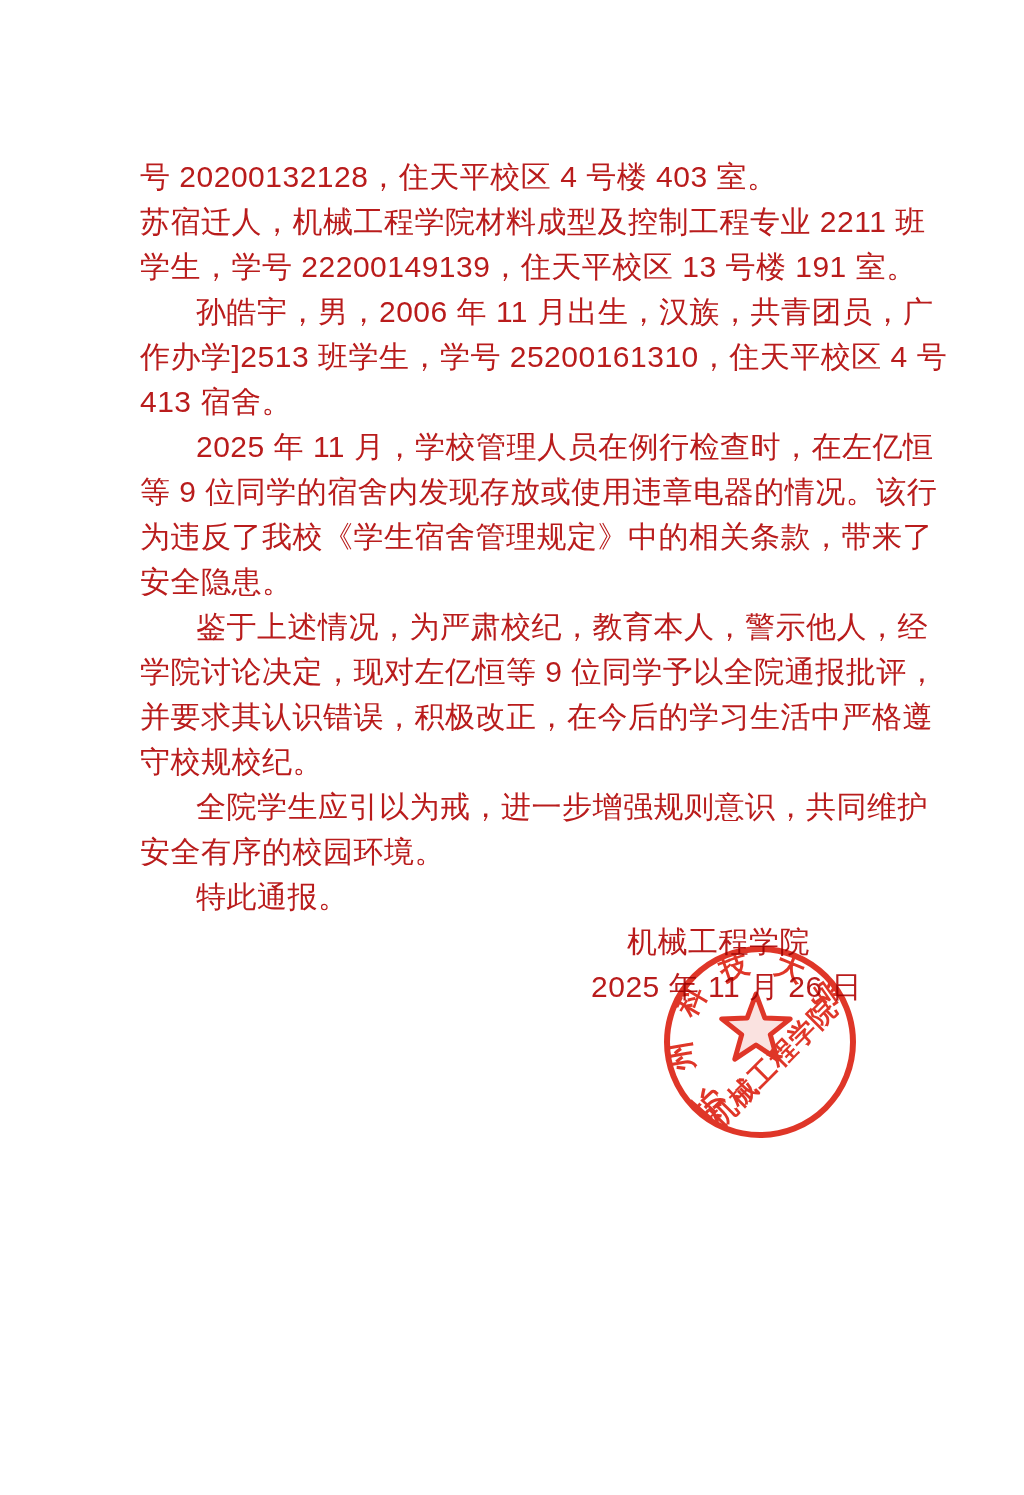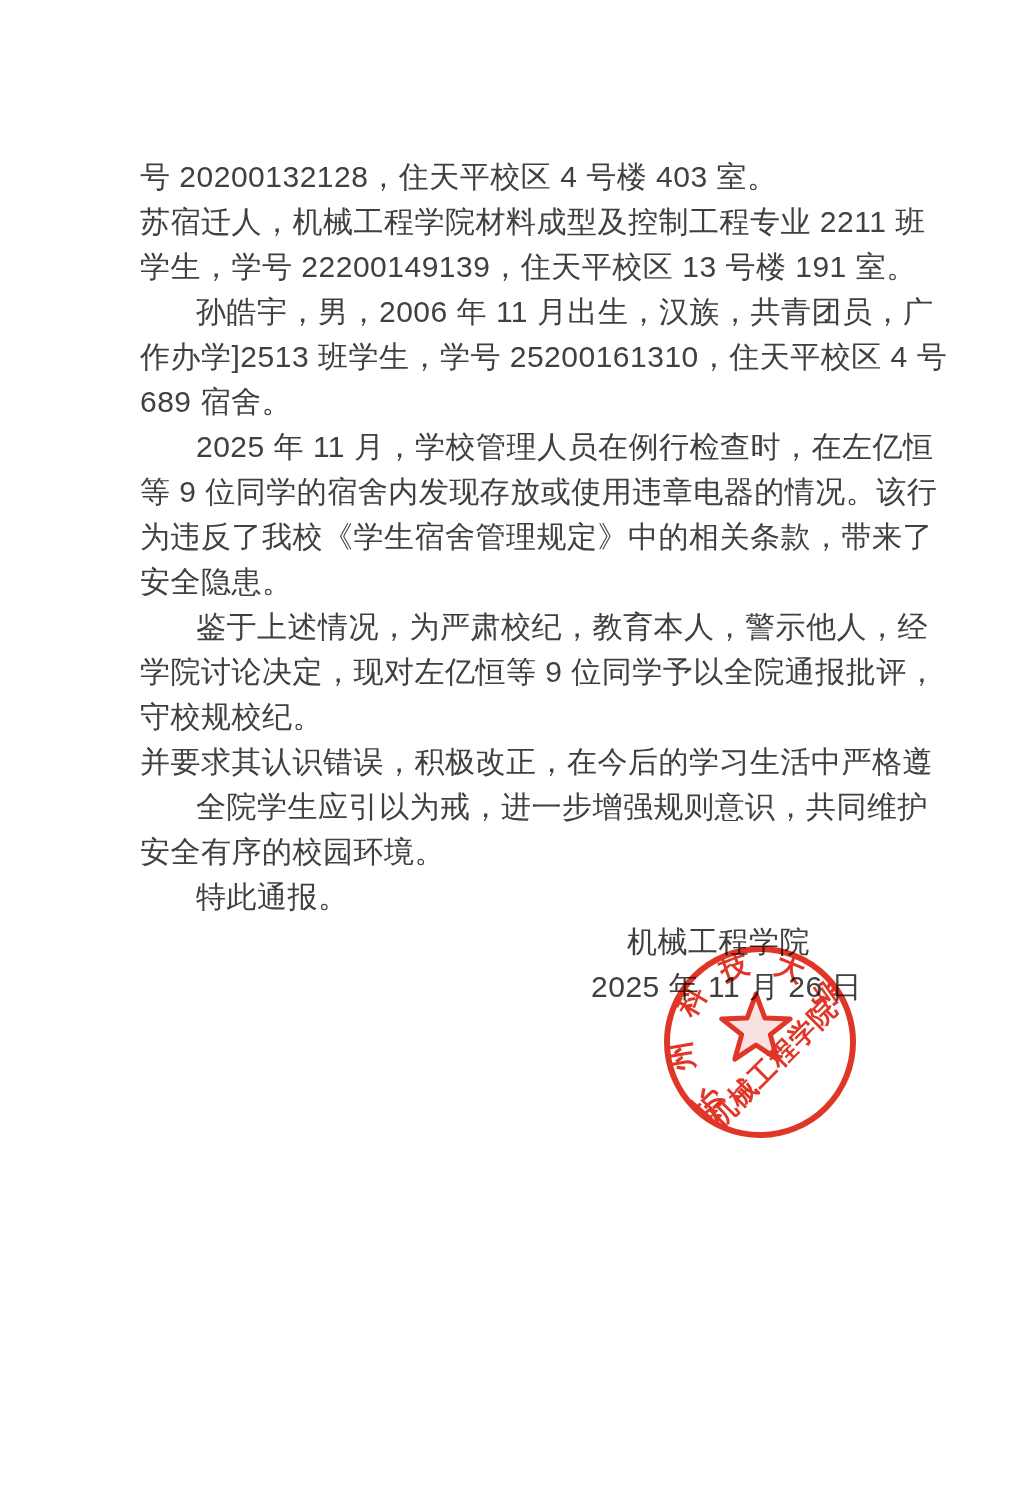--- a/index.html
+++ b/index.html
@@ -3,21 +3,21 @@
 <meta charset="utf-8">
 <style>
   html, body { margin: 0; padding: 0; background: #ffffff; }
   .page {
     position: relative;
     width: 1024px;
     height: 1495px;
     background: #ffffff;
     overflow: hidden;
     font-family: "Liberation Sans", "DejaVu Sans", sans-serif;
-    color: #404040;
+    color: #b91c1c;
   }
   .doc-body {
     position: absolute;
     left: 140px;
     top: 154px;
     width: 722px;
     font-size: 30px;
     line-height: 45px;
     letter-spacing: 0.5px;
   }
@@ -54,29 +54,29 @@
 
 <div class="page">
 
   <div class="doc-body">
     <div id="lines-container">
         <div class="line">号 20200132128，住天平校区 4 号楼 403 室。</div>
         <div class="line">苏宿迁人，机械工程学院材料成型及控制工程专业 2211 班</div>
         <div class="line">学生，学号 22200149139，住天平校区 13 号楼 191 室。</div>
         <div class="line indent">孙皓宇，男，2006 年 11 月出生，汉族，共青团员，广</div>
         <div class="line">作办学]2513 班学生，学号 25200161310，住天平校区 4 号</div>
-        <div class="line">689 宿舍。</div>
+        <div class="line">413 宿舍。</div>
         <div class="line indent">2025 年 11 月，学校管理人员在例行检查时，在左亿恒</div>
         <div class="line">等 9 位同学的宿舍内发现存放或使用违章电器的情况。该行</div>
         <div class="line">为违反了我校《学生宿舍管理规定》中的相关条款，带来了</div>
         <div class="line">安全隐患。</div>
         <div class="line indent">鉴于上述情况，为严肃校纪，教育本人，警示他人，经</div>
         <div class="line">学院讨论决定，现对左亿恒等 9 位同学予以全院通报批评，</div>
+        <div class="line">并要求其认识错误，积极改正，在今后的学习生活中严格遵</div>
         <div class="line">守校规校纪。</div>
-        <div class="line">并要求其认识错误，积极改正，在今后的学习生活中严格遵</div>
         <div class="line indent">全院学生应引以为戒，进一步增强规则意识，共同维护</div>
         <div class="line">安全有序的校园环境。</div>
         <div class="line indent">特此通报。</div>
       </div>
     <div class="sig-line sig">机械工程学院</div>
     <div class="sig-line date">2025 年 11 月 26 日</div>
   </div>
 
   <svg class="seal" viewBox="0 0 200 200">
     <circle cx="100" cy="100" r="93" fill="none" stroke="#dd2617" stroke-width="6"></circle>

